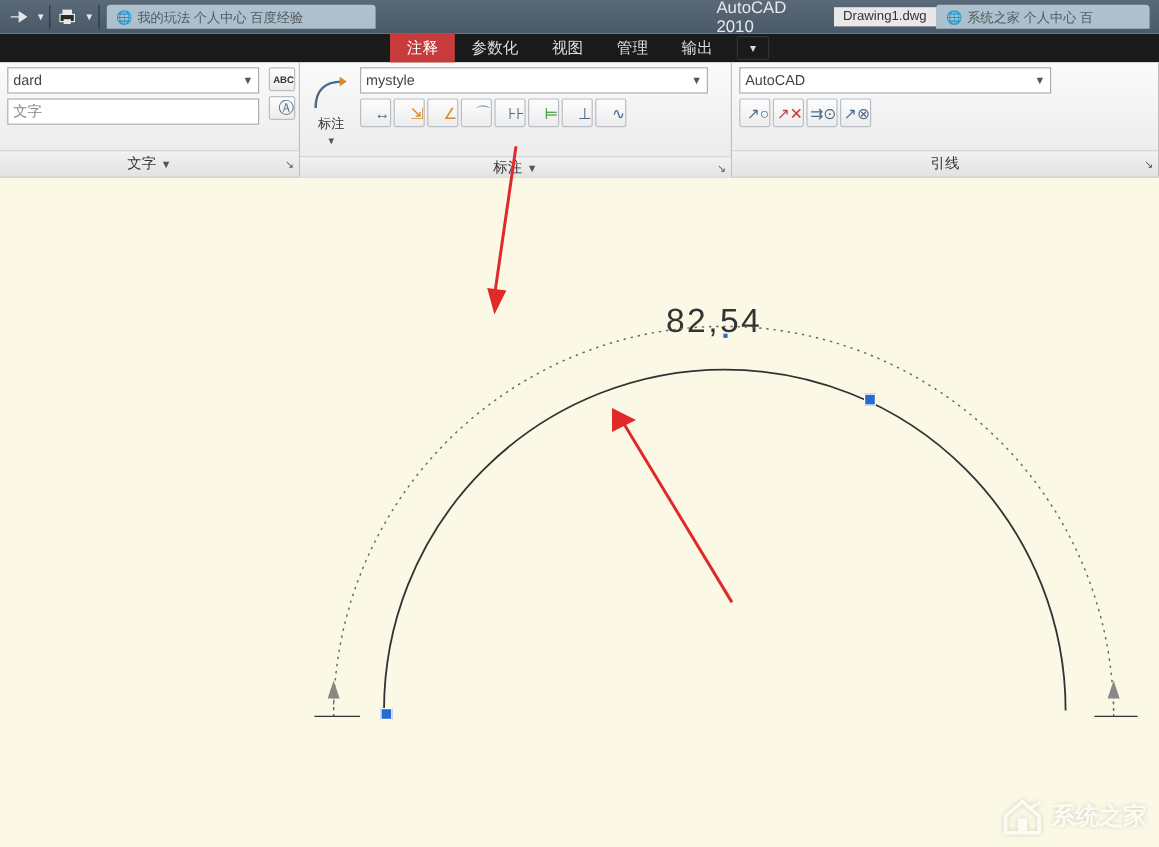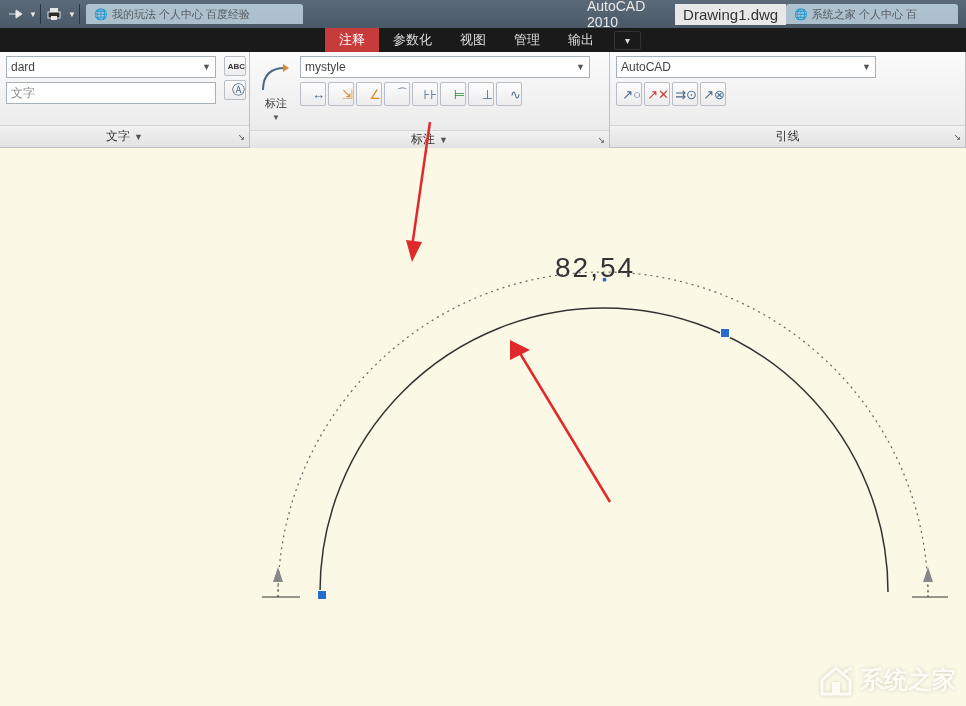--- a/index.html
+++ b/index.html
@@ -16,21 +16,21 @@
   width: 24px; height: 22px; display: flex; align-items: center; justify-content: center;
   margin-right: 2px; border-radius: 2px; cursor: pointer;
 }
 .qat-drop {
   width: 12px; height: 22px; display: flex; align-items: center; justify-content: center;
   font-size: 8px; color: #e8e8e8; cursor: pointer;
 }
 .qat-sep { width: 1px; height: 20px; background: #2b3540; margin: 0 2px; }
 .title-area { display:flex; align-items:center; gap:18px; margin-left: 280px; }
 .title-app { color: #e8e8e8; font-size: 14px; }
-.title-file { background: #e8e8e8; color: #333; padding: 2px 8px; font-size: 15px; }
+.title-file { background: #e8e8e8; color: #333; padding: 2px 8px; font-size: 11px; }
 .browser-tab {
   height: 20px; background: #d4e9f7; margin: 2px 4px; border-radius: 3px 3px 0 0;
   padding: 2px 8px; font-size: 11px; color: #555; display:flex; align-items:center; gap:4px;
   opacity: 0.7;
 }
 
 
 .menubar {
   height: 24px; background: #1a1a1a; display: flex; align-items: center; padding: 0 4px; justify-content: center;
 }
@@ -93,21 +93,21 @@
 .dim-text {
   position:absolute; font-family: "Times New Roman", serif; font-size: 28px; color:#333;
   letter-spacing: 2px;
 }
 .grip { position:absolute; width:10px; height:10px; background:#2a6acf; border:1px solid #fff; }
 
 .arrow-anno { position:absolute; }
 
 .watermark {
   position:absolute; right:10px; bottom:10px; display:flex; align-items:center; gap:6px;
-  color:#fff; opacity:0.55; font-size:24px; font-weight:bold;
+  color:#fff; opacity:0.55; font-size:20px; font-weight:bold;
   text-shadow: 0 0 4px rgba(0,0,0,0.3);
 }
 .watermark svg { filter: drop-shadow(0 0 2px rgba(0,0,0,0.3)); }
 </style>
 </head>
 <body>
 
 <div class="qat">
   <div class="qat-btn">
     <svg width="16" height="14" viewBox="0 0 16 14">

